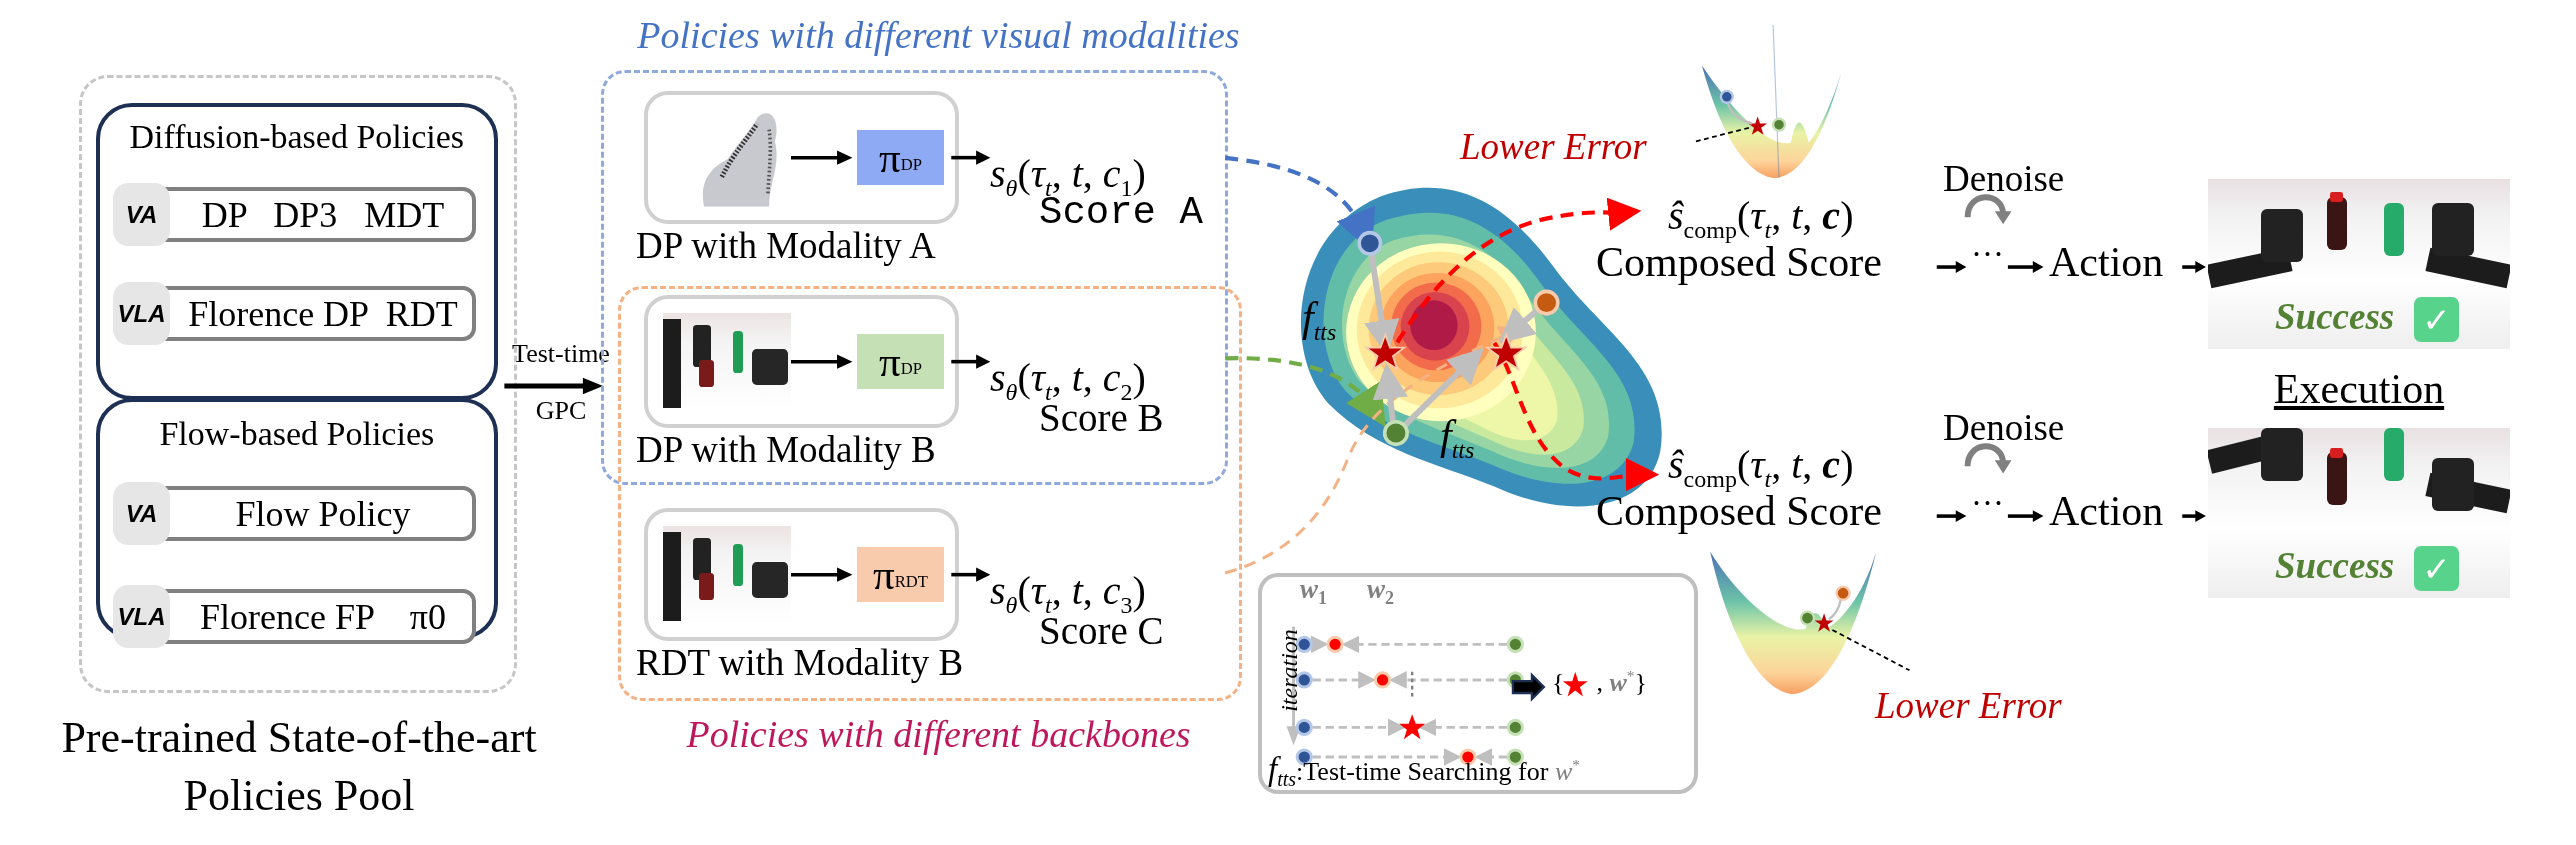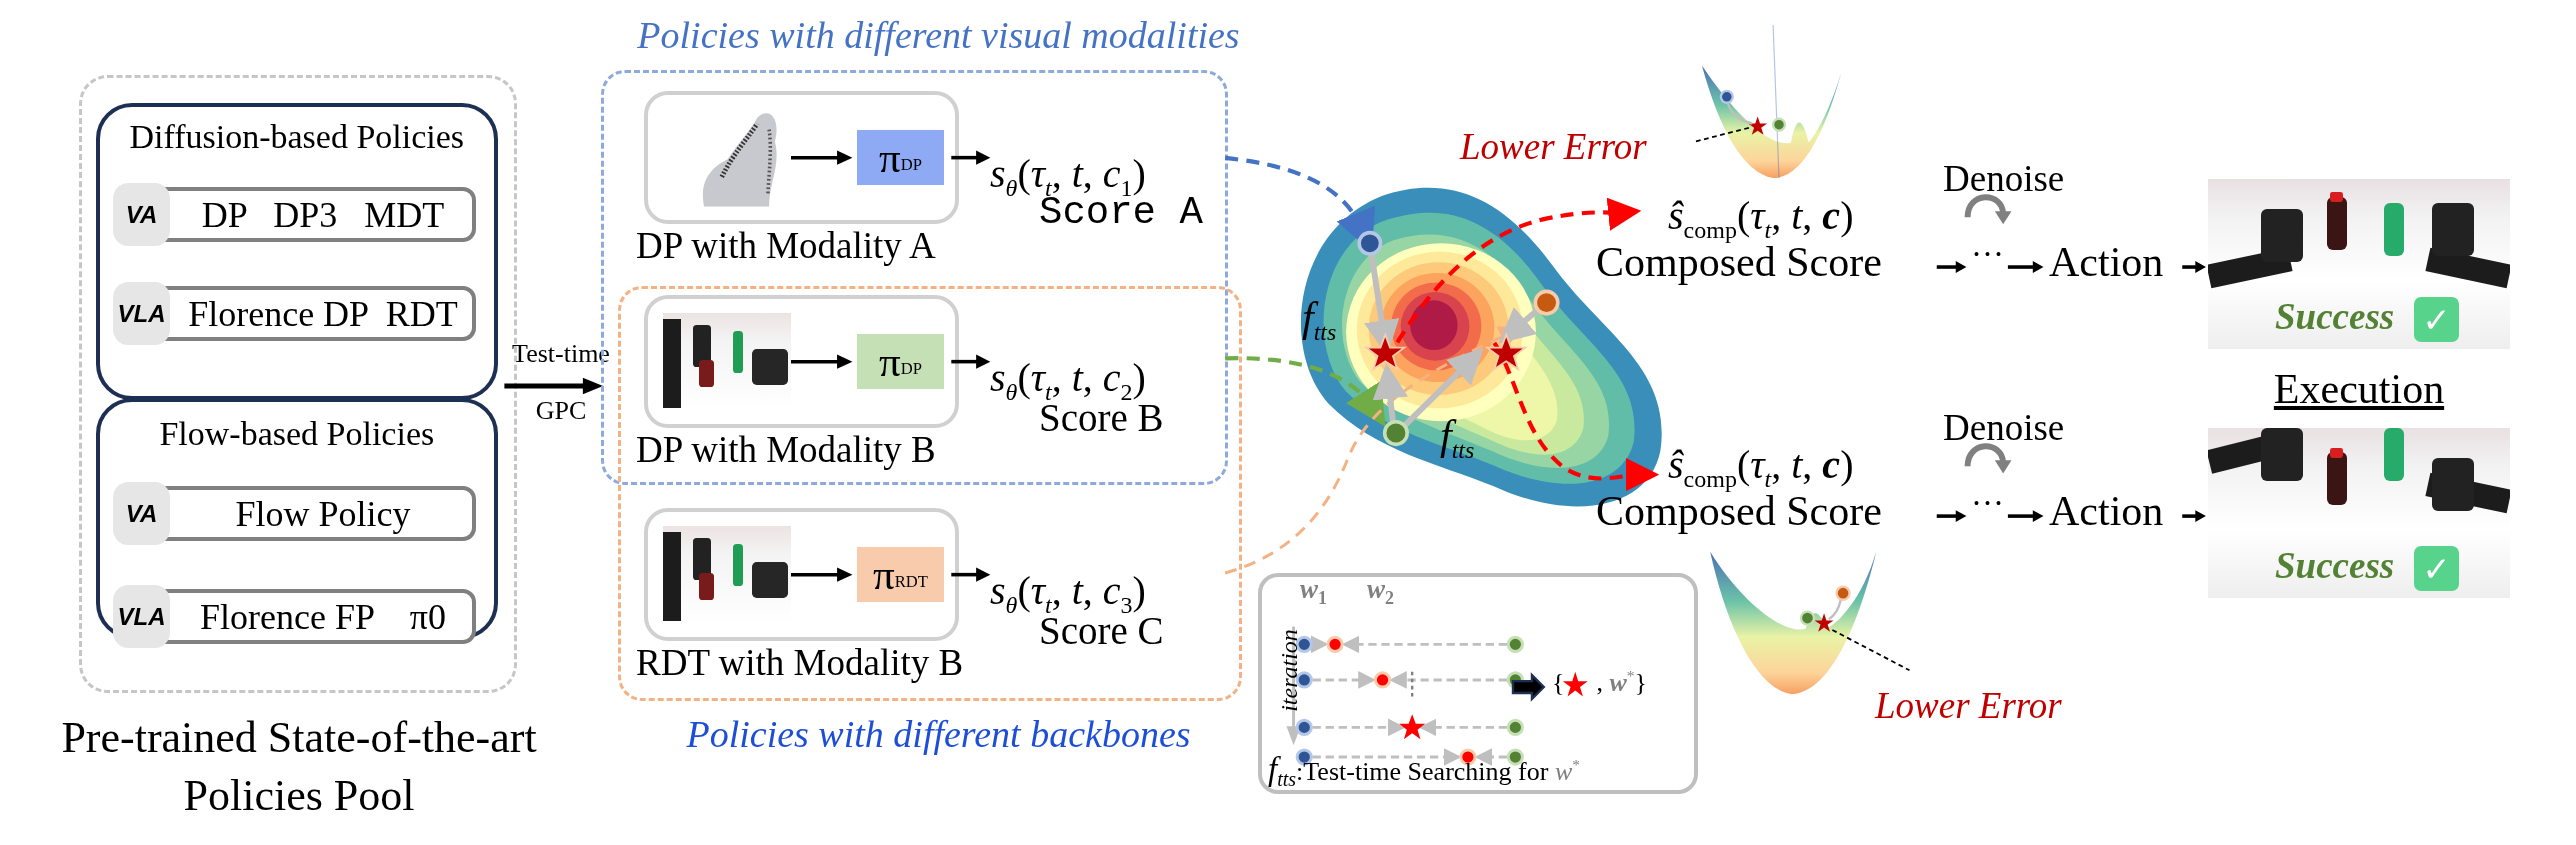--- a/index.html
+++ b/index.html
@@ -88,21 +88,21 @@
 <div class="abs small-lbl" style="left:497px;top:339px;width:128px;text-align:center;">Test-time</div>
 <svg class="abs" style="left:502px;top:374px;" width="107" height="24" viewBox="0 0 180 40">
   <line x1="4" y1="20" x2="140" y2="20" stroke="#000" stroke-width="8"></line>
   <polygon points="136,6 170,20 136,34" fill="#000"></polygon>
 </svg>
 <div class="abs small-lbl" style="left:497px;top:396px;width:128px;text-align:center;">GPC</div>
 
 <div class="abs section-title" style="left:605px;top:13px;width:667px;text-align:center;color:#4472c4;">Policies with different visual modalities</div>
 <div class="abs dash-blue"></div>
 <div class="abs dash-orange"></div>
-<div class="abs section-title" style="left:605px;top:712px;width:667px;text-align:center;color:#1d4ed8;">Policies with different backbones</div>
+<div class="abs section-title" style="left:605px;top:712px;width:667px;text-align:center;color:#be185d;">Policies with different backbones</div>
 
 <div id="policy-cards">
       <div class="abs card" style="top:91px;"></div>
       <svg class="abs" style="left:680px;top:106px;" width="119" height="104" viewBox="0 0 200 176">
              <g fill="#9a9aa8" opacity="0.55">
                <path d="M40,170 C30,120 60,100 80,90 C100,60 120,40 130,20 C150,0 170,20 160,60 C170,100 150,130 150,170 Z"></path>
              </g>
              <path d="M70,120 C90,80 110,60 130,30" stroke="#333" stroke-width="8" fill="none" stroke-dasharray="3,3"></path>
              <path d="M150,40 C155,70 150,110 148,150" stroke="#555" stroke-width="6" fill="none" stroke-dasharray="3,4"></path>
            </svg>

